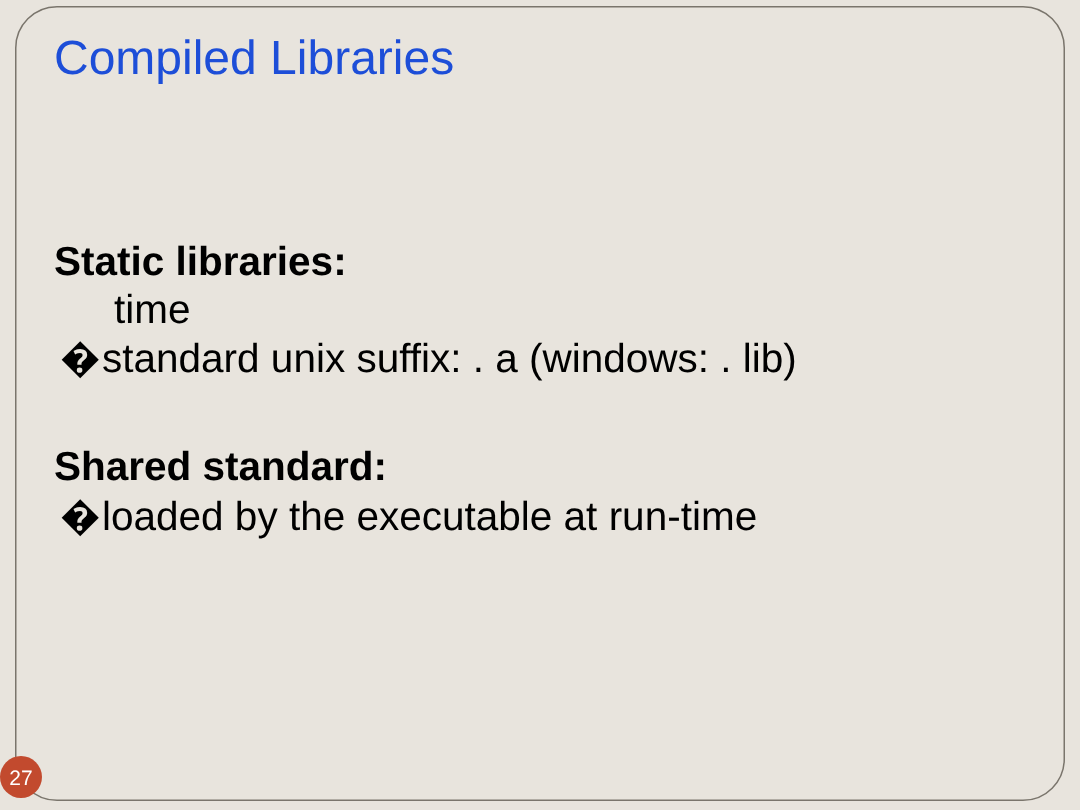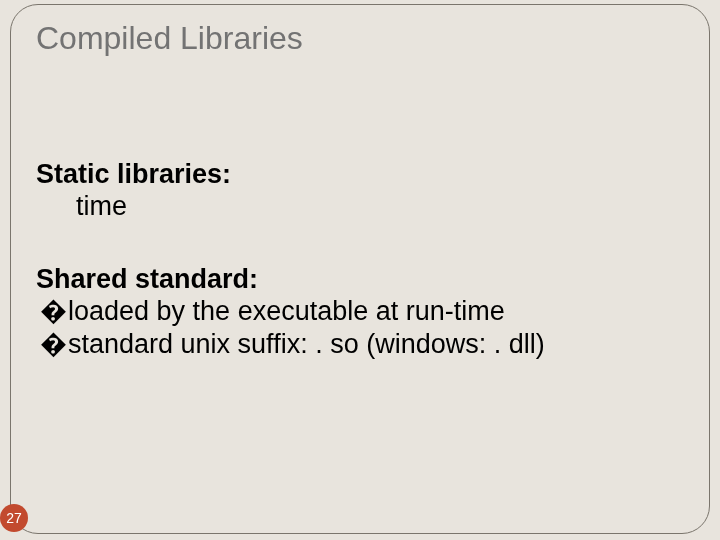--- a/index.html
+++ b/index.html
@@ -17,21 +17,21 @@
     height: 530px;
     border: 1px solid #7a756c;
     border-radius: 28px;
   }
   .title {
     position: absolute;
     left: 36px;
     top: 20px;
     font-size: 32px;
     font-weight: 400;
-    color: #737373;
+    color: #1d4ed8;
   }
   .content {
     position: absolute;
     left: 36px;
     top: 118px;
     width: 644px;
     color: #000;
     font-size: 27px;
     line-height: 1.2;
     margin-top: 40px;
@@ -72,22 +72,22 @@
 <body>
 
 <div class="frame"></div>
 
 <div class="title">Compiled Libraries</div>
 
 <div class="content">
 
   <div class="section-head">Static libraries:</div>
   <div class="bullet-line cont"><span>time</span></div>
+  <div class="bullet-line"><span class="bullet-mark">�</span><span>standard unix suffix: . a (windows: . lib)</span></div>
 
   <div class="gap"></div>
 
   <div class="section-head">Shared standard:</div>
   <div class="bullet-line"><span class="bullet-mark">�</span><span>loaded by the executable at run-time</span></div>
-  <div class="bullet-line"><span class="bullet-mark">�</span><span>standard unix suffix: . so (windows: . dll)</span></div>
 
 </div>
 
 <div class="page-badge">27</div>
 
 </body></html>

